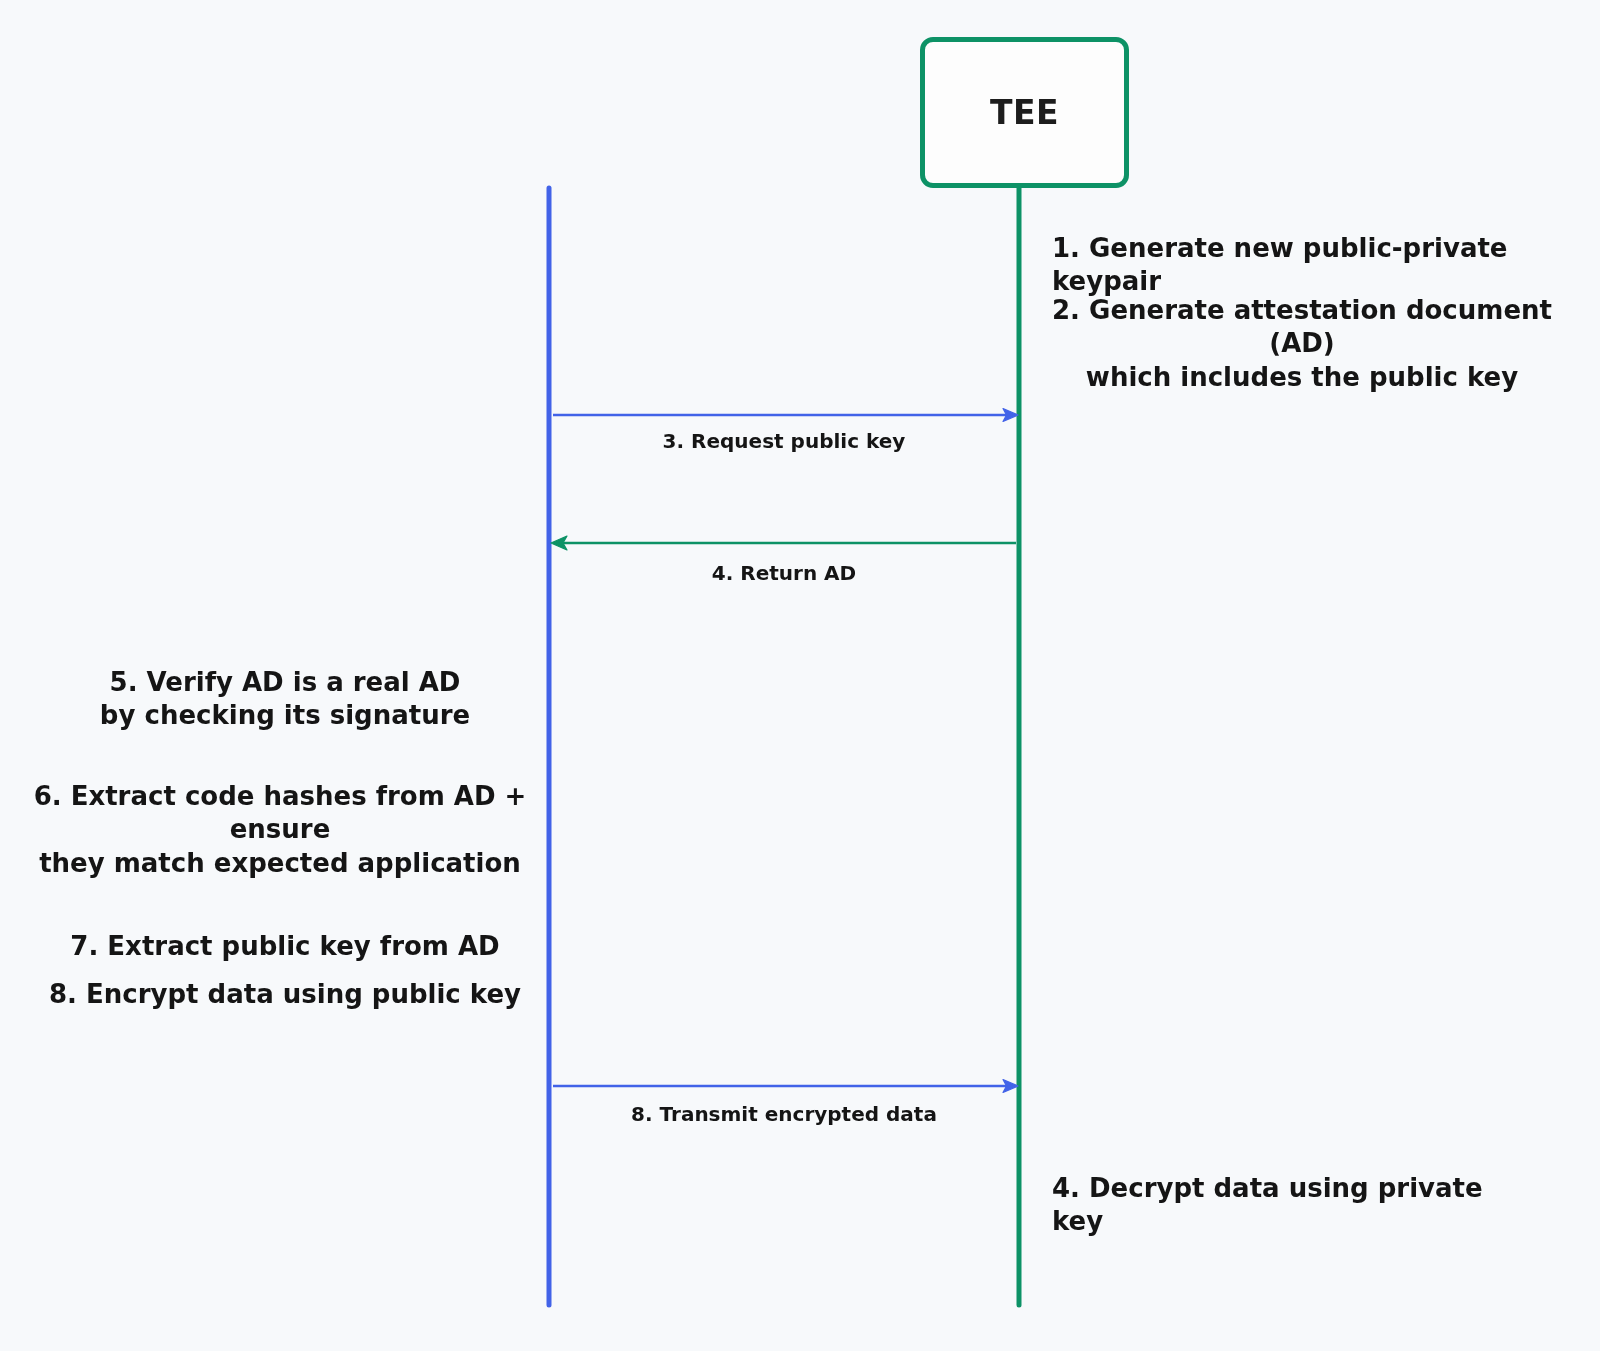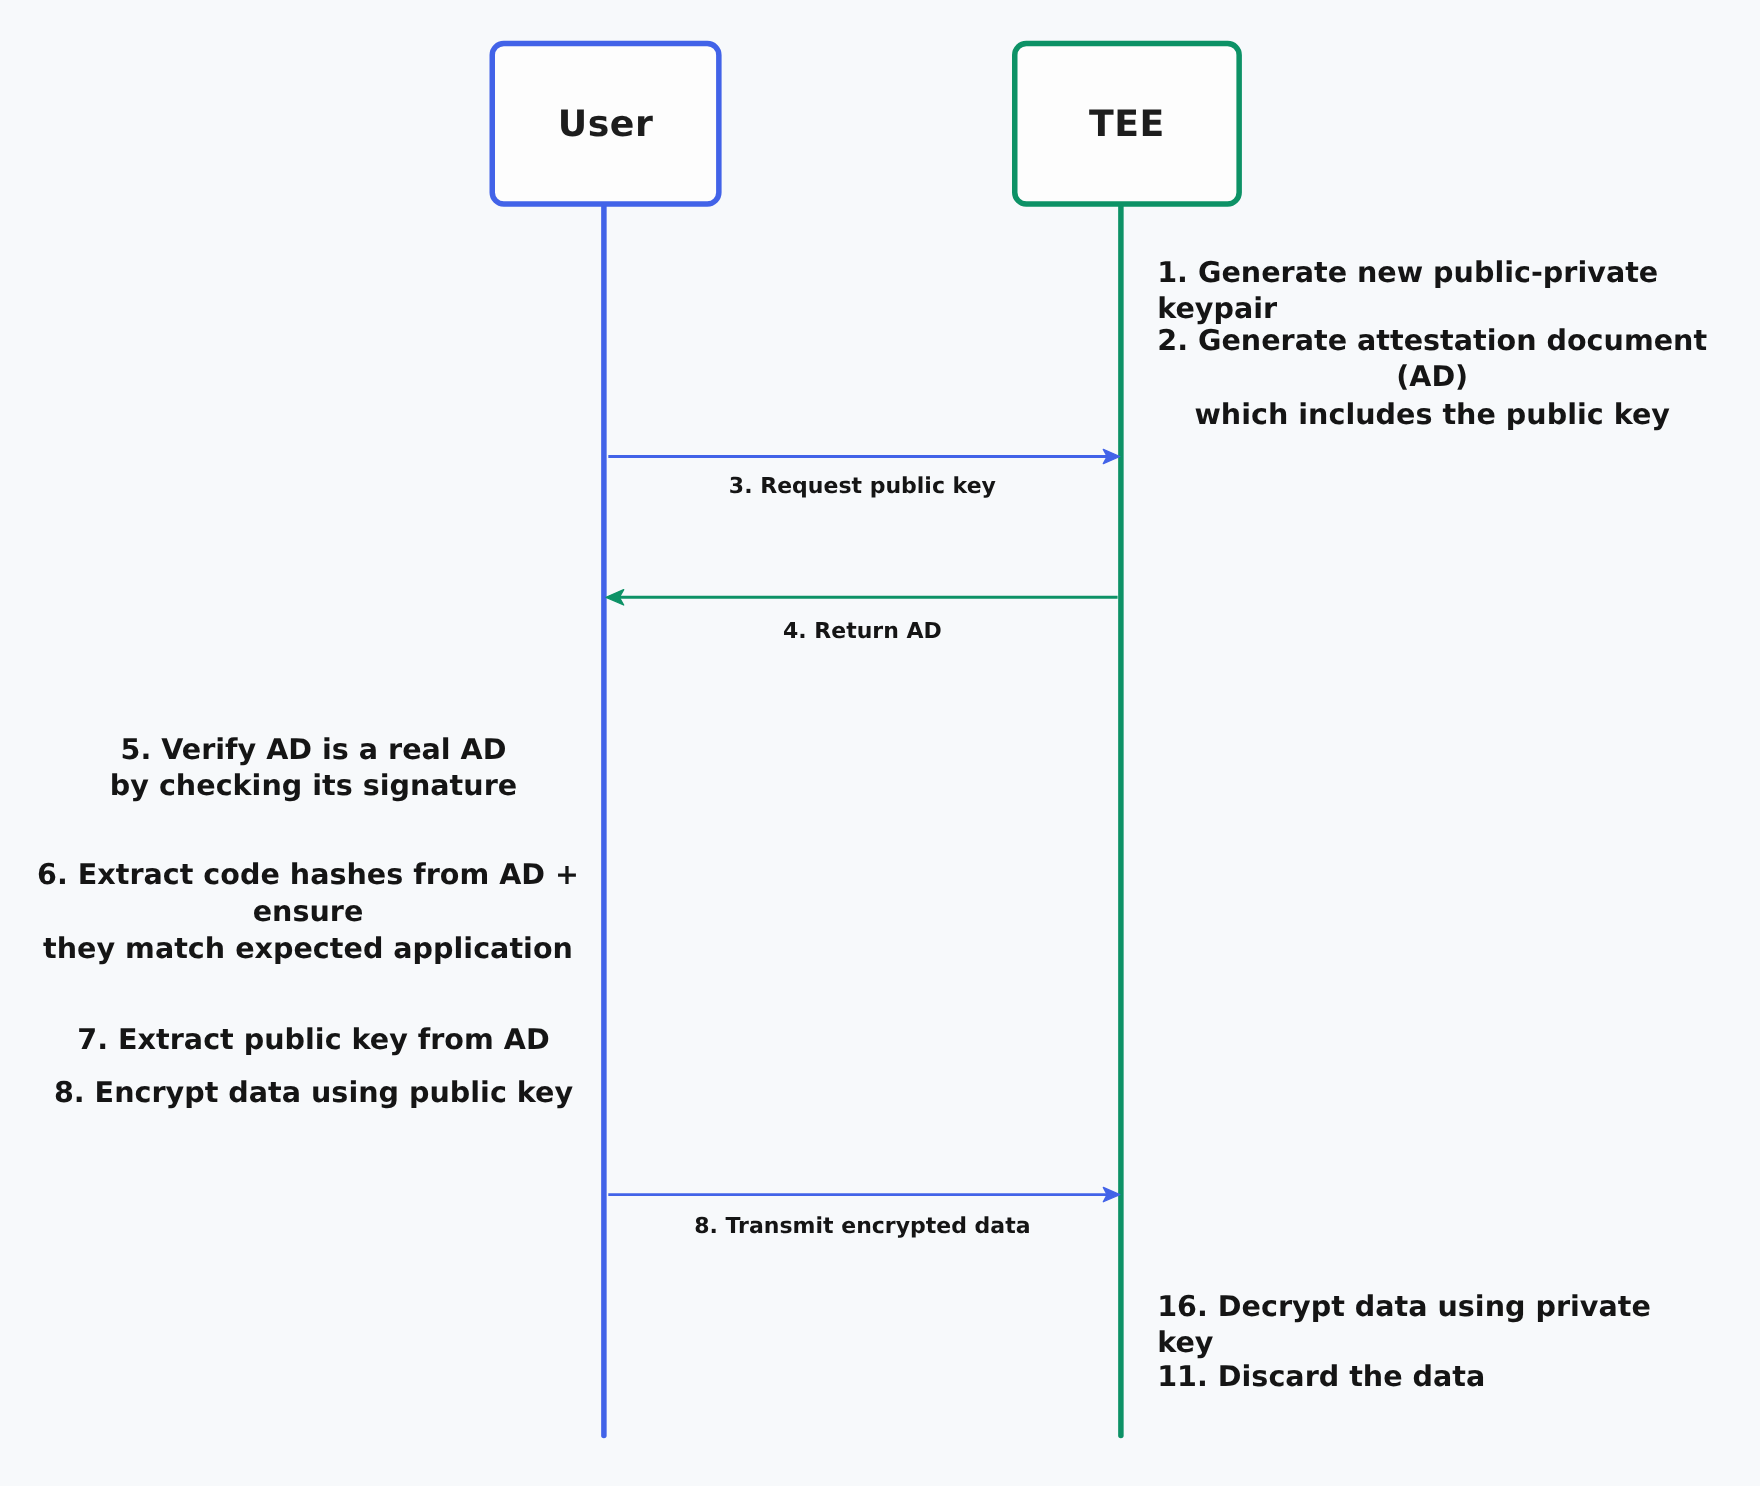--- a/index.html
+++ b/index.html
@@ -112,39 +112,35 @@
       <line x1="1016" y1="543" x2="558" y2="543" stroke="#0d9266" stroke-width="2.6"></line>
       <path d="M 551 543 L 567 536 L 563 543 L 567 550 Z" fill="#0d9266" stroke="#0d9266" stroke-width="1.2" stroke-linejoin="round"></path>
     </g>
 
     <g>
       <line x1="553" y1="1086" x2="1012" y2="1086" stroke="#4263e8" stroke-width="2.6"></line>
       <path d="M 1018 1086 L 1003 1079.5 L 1006.5 1086 L 1003 1092.5 Z" fill="#4263e8" stroke="#4263e8" stroke-width="1.2" stroke-linejoin="round"></path>
     </g>
   </svg>
 
-  <div class="actor-box" id="actor-user">
-    <span class="actor-label">User</span>
-  </div>
 
   <div class="actor-box" id="actor-tee">
     <span class="actor-label">TEE</span>
   </div>
 
   <div class="note" id="note-1">1. Generate new public-private keypair</div>
   <div class="note" id="note-2">2. Generate attestation document (AD)
 which includes the public key</div>
 
   <div class="note" id="note-5">5. Verify AD is a real AD
 by checking its signature</div>
   <div class="note" id="note-6">6. Extract code hashes from AD + ensure
 they match expected application</div>
   <div class="note" id="note-7">7. Extract public key from AD</div>
   <div class="note" id="note-8">8. Encrypt data using public key</div>
 
   <div class="msg-label" id="label-3">3. Request public key</div>
   <div class="msg-label" id="label-4">4. Return AD</div>
   <div class="msg-label" id="label-9">8. Transmit encrypted data</div>
 
-  <div class="note" id="note-10">16. Decrypt data using private key</div>
-  <div class="note" id="note-11">11. Discard the data</div>
+  <div class="note" id="note-10">4. Decrypt data using private key</div>
 
 </div>
 
 </body></html>

